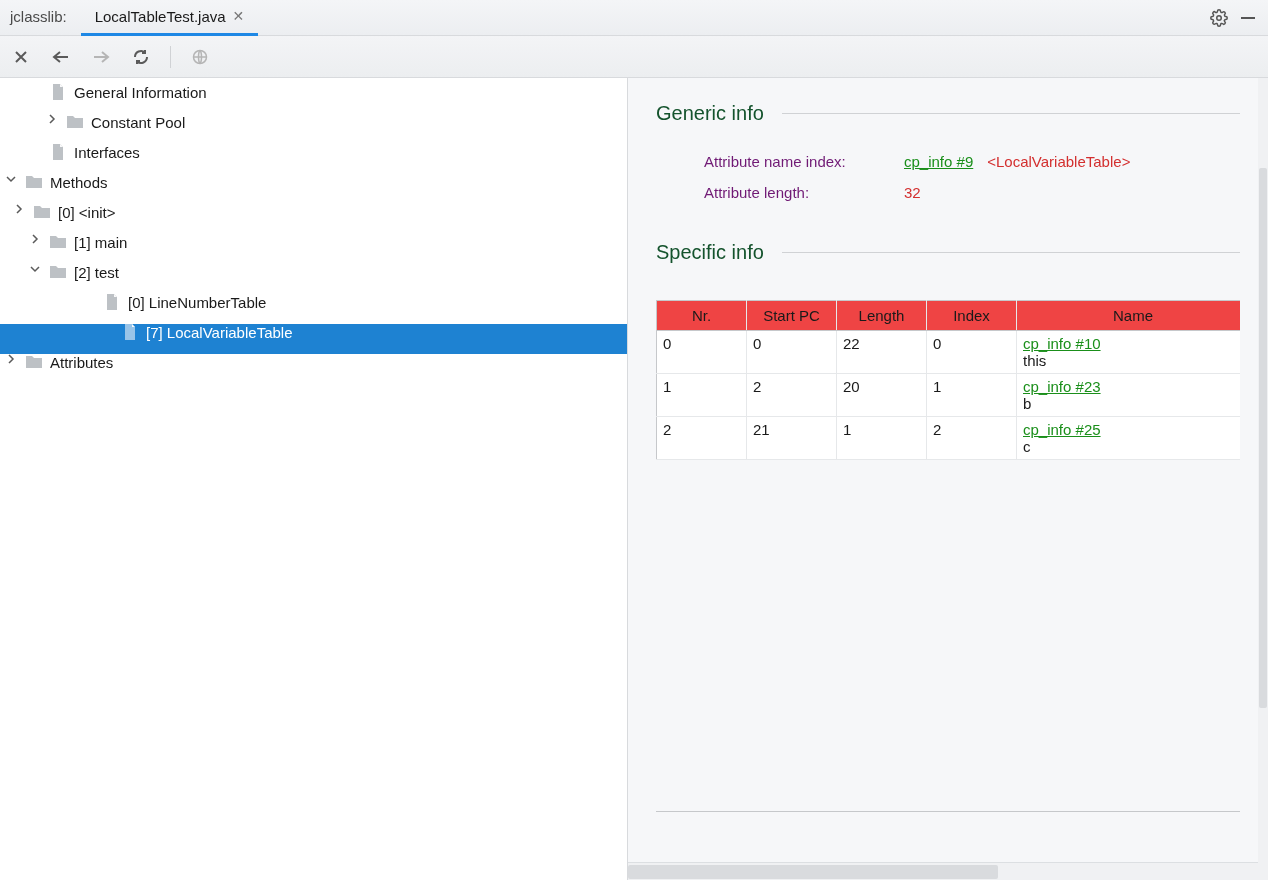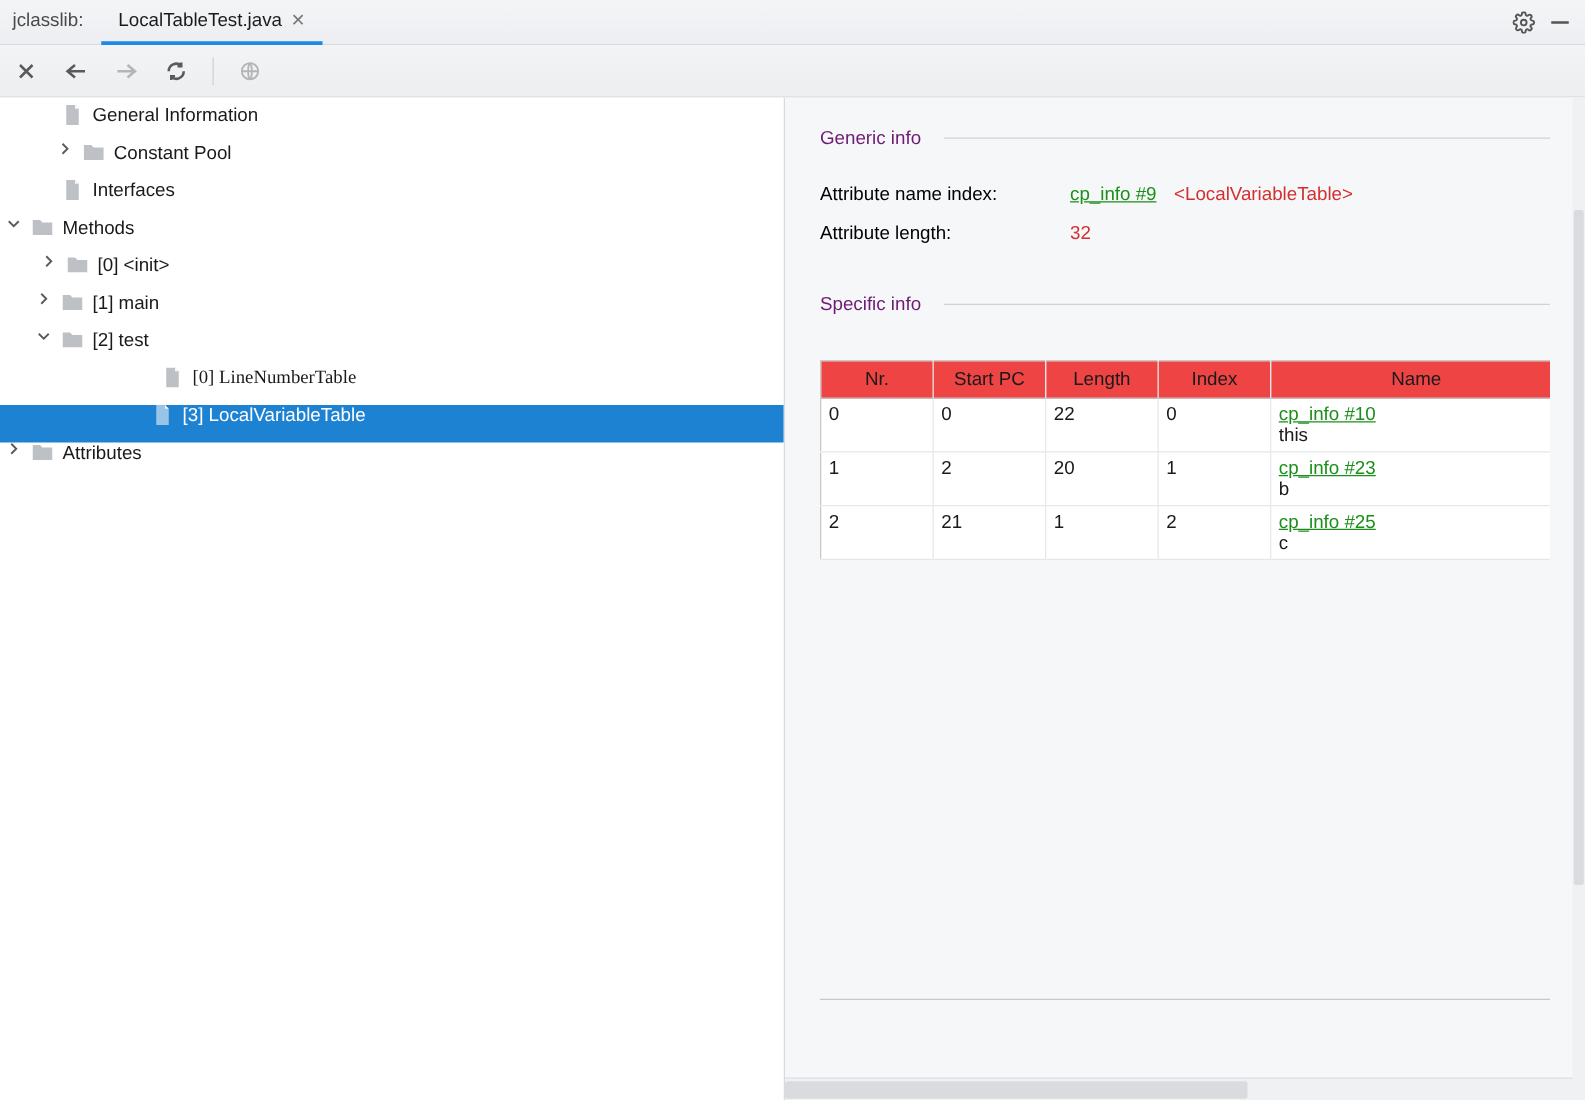--- a/index.html
+++ b/index.html
@@ -30,25 +30,25 @@
   .tree-row { display: flex; height: 30px; cursor: default; white-space: nowrap; }
   .tree-row.selected { background: #1e82d2; color: #fff; }
   .tree-row.selected .tree-icon { color: #dce8f5; }
   .expander { width: 18px; text-align: center; color: #5a5a5a; font-size: 11px; user-select: none; }
   .expander.clickable { cursor: pointer; }
   .tree-icon { width: 20px; display: inline-flex; justify-content: center; color: #9aa0a6; margin-right: 6px; }
   .tree-label { }
 
   
   .right-inner { padding: 24px 28px 8px 28px; flex: 1; overflow: auto; }
-  .section-head { display: flex; align-items: center; color: #701a75; font-size: 15px; margin-bottom: 28px; }
+  .section-head { display: flex; align-items: center; color: #14532d; font-size: 20px; margin-bottom: 28px; }
   .section-head .sh-label { white-space: nowrap; }
   .section-head .sh-line { flex: 1; height: 1px; background: #d0d2d5; margin-left: 18px; }
   .kv-row { display: flex; align-items: baseline; margin-bottom: 14px; }
-  .kv-label { width: 200px; color: #000000; }
+  .kv-label { width: 200px; color: #701a75; margin-left: 48px; }
   .cp-link { color: #1a8f1a; text-decoration: underline; cursor: pointer; }
   .value-red { color: #d32f2f; }
   .value-red.nolink { text-decoration: none; }
 
   
   .lv-table { width: 594px; border-collapse: collapse; border: 1px solid #c6c8cb; background: #fff; margin-top: 8px; table-layout: fixed; }
   .lv-table th { background: #ef4444; font-weight: 400; text-align: center; padding: 6px 4px; border-bottom: 1px solid #c6c8cb; border-right: 1px solid #e6e8ea; }
   .lv-table td { padding: 4px 6px; border-right: 1px solid #e6e8ea; border-bottom: 1px solid #e6e8ea; vertical-align: top; }
   .lv-table th:last-child, .lv-table td:last-child { border-right: none; }
   .name-cell .var-name { color: #1a1a1a; display: block; }
@@ -164,21 +164,21 @@
               <path d="M1 3l4 4 4-4" fill="none" stroke="currentColor" stroke-width="1.5"></path>
             </svg>
           </span>
           <span class="tree-icon">
             <svg width="16" height="14" viewBox="0 0 16 14">
               <path fill="currentColor" d="M0 2h6l2 2h8v10H0z" opacity=".65"></path>
             </svg>
           </span>
           <span class="tree-label">Methods</span>
         </div>
-        <div class="tree-row" style="padding-left: 34px;">
+        <div class="tree-row" style="padding-left: 14px;">
           <span class="expander clickable">
             <svg width="10" height="10" viewBox="0 0 10 10">
               <path d="M3 1l4 4-4 4" fill="none" stroke="currentColor" stroke-width="1.5"></path>
             </svg>
           </span>
           <span class="tree-icon">
             <svg width="16" height="14" viewBox="0 0 16 14">
               <path fill="currentColor" d="M0 2h6l2 2h8v10H0z" opacity=".65"></path>
             </svg>
           </span>
@@ -203,39 +203,39 @@
               <path d="M1 3l4 4 4-4" fill="none" stroke="currentColor" stroke-width="1.5"></path>
             </svg>
           </span>
           <span class="tree-icon">
             <svg width="16" height="14" viewBox="0 0 16 14">
               <path fill="currentColor" d="M0 2h6l2 2h8v10H0z" opacity=".65"></path>
             </svg>
           </span>
           <span class="tree-label">[2] test</span>
         </div>
-        <div class="tree-row" style="padding-left: 110px; font-family: Liberation Serif, serif;">
+        <div class="tree-row" style="padding-left: 84px;">
           <span class="expander"></span>
           <span class="tree-icon">
             <svg width="14" height="16" viewBox="0 0 14 16">
               <path fill="currentColor" d="M2 0h7l3 3v13H2z" opacity=".65"></path>
               <path fill="#fff" d="M9 0v3h3z" opacity=".9"></path>
             </svg>
           </span>
           <span class="tree-label">[0] LineNumberTable</span>
         </div>
         <div class="tree-row selected" style="padding-left: 102px;">
           <span class="expander"></span>
           <span class="tree-icon">
             <svg width="14" height="16" viewBox="0 0 14 16">
               <path fill="currentColor" d="M2 0h7l3 3v13H2z" opacity=".65"></path>
               <path fill="#fff" d="M9 0v3h3z" opacity=".9"></path>
             </svg>
           </span>
-          <span class="tree-label">[3] LocalVariableTable</span>
+          <span class="tree-label">[7] LocalVariableTable</span>
         </div>
         <div class="tree-row" style="padding-left: 6px;">
           <span class="expander clickable">
             <svg width="10" height="10" viewBox="0 0 10 10">
               <path d="M3 1l4 4-4 4" fill="none" stroke="currentColor" stroke-width="1.5"></path>
             </svg>
           </span>
           <span class="tree-icon">
             <svg width="16" height="14" viewBox="0 0 16 14">
               <path fill="currentColor" d="M0 2h6l2 2h8v10H0z" opacity=".65"></path>

